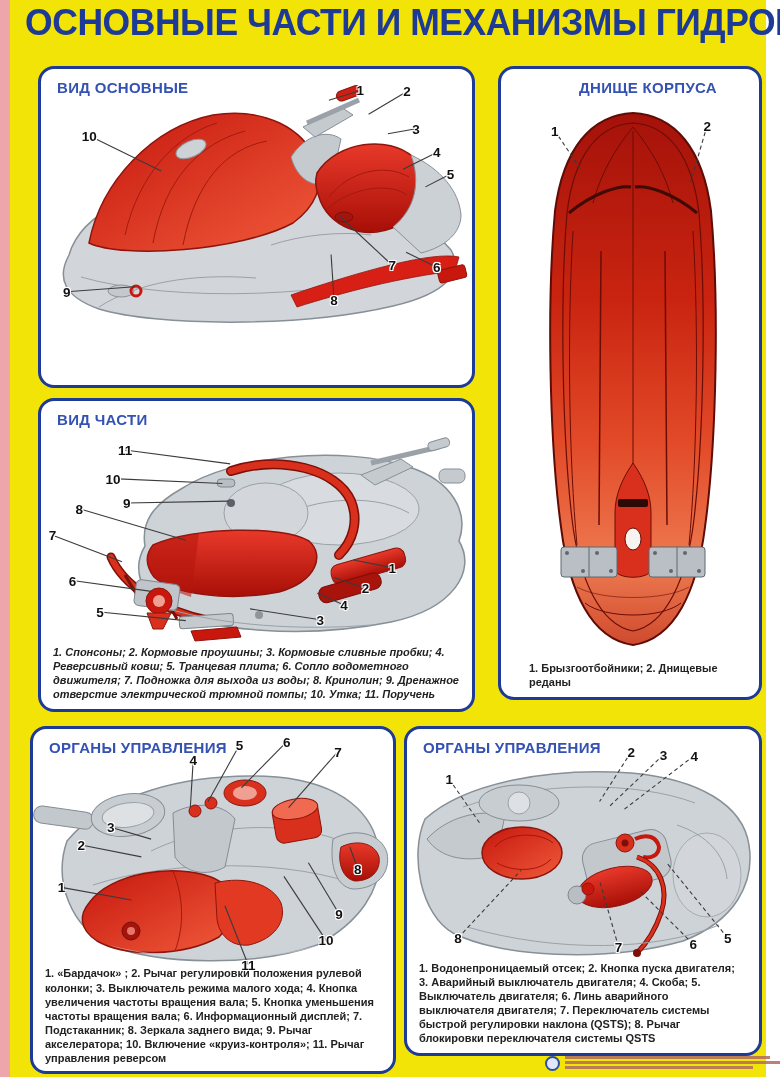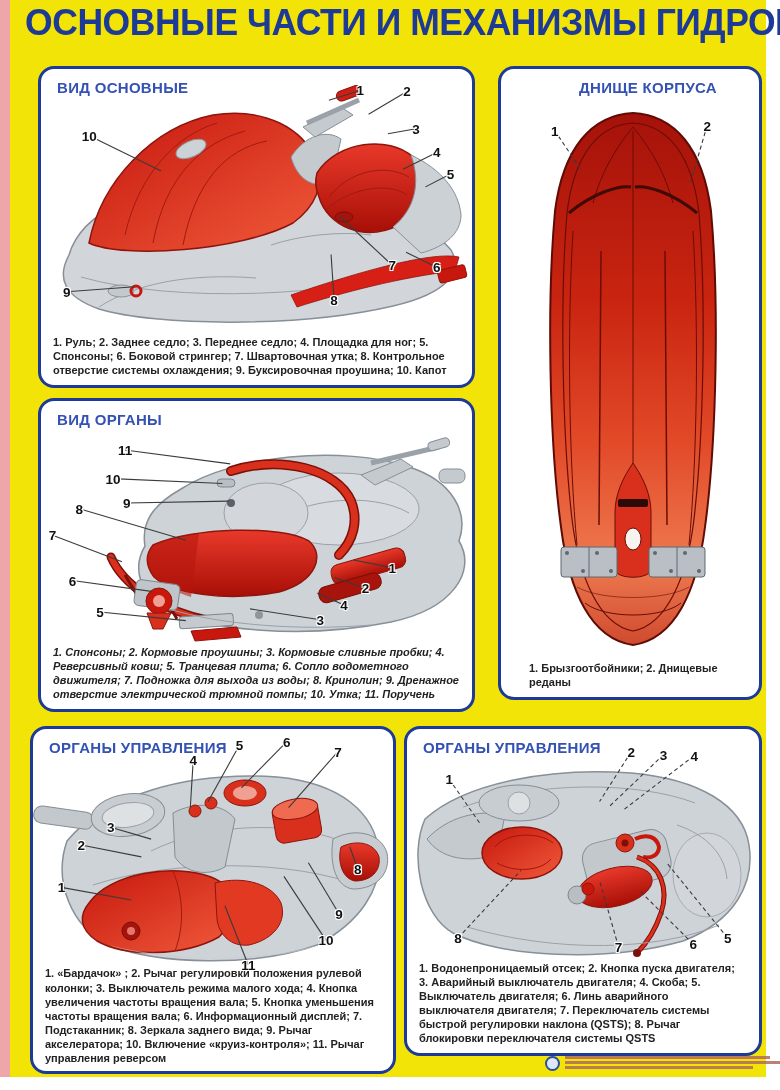--- a/index.html
+++ b/index.html
@@ -130,21 +130,20 @@
         <span class="callout-num" style="left: 84.9%; top: 7.1%;">2</span>
         <span class="callout-num" style="left: 87%; top: 18.9%;">3</span>
         <span class="callout-num" style="left: 91.8%; top: 26.4%;">4</span>
         <span class="callout-num" style="left: 95%; top: 33.2%;">5</span>
         <span class="callout-num" style="left: 91.8%; top: 62.7%;">6</span>
         <span class="callout-num" style="left: 81.5%; top: 62.1%;">7</span>
         <span class="callout-num" style="left: 68%; top: 73%;">8</span>
         <span class="callout-num" style="left: 6%; top: 70.5%;">9</span>
         <span class="callout-num" style="left: 11.2%; top: 21.1%;">10</span>
       </div>
-    <p class="caption">1. Руль; 2. Заднее седло; 3. Переднее седло; 4. Площадка для ног; 5. Спонсоны; 6. Боковой стрингер; 7. Швартовочная утка; 8. Контрольное отверстие системы охлаждения; 9. Буксировочная проушина; 10. Капот</p>
   </section>
 
   <section class="panel p2">
     <h2 class="panel-header">ДНИЩЕ КОРПУСА</h2>
     <div class="fig fig-hull">
       <svg viewBox="0 0 264 562">
         <path d="M132,12 C90,14 62,48 54,110 C46,198 48,338 60,426 C68,490 90,538 132,544 C174,538 196,490 204,426 C216,338 218,198 210,110 C202,48 174,14 132,12 Z" fill="url(#ghull)" stroke="#5f0c06" stroke-width="2"></path>
         <path d="M132,22 C97,24 73,54 66,112 C59,196 61,332 71,418 C78,478 99,524 132,530 C165,524 186,478 193,418 C203,332 205,196 198,112 C191,54 167,24 132,22 Z" fill="none" stroke="#6b0d06" stroke-width="1.2"></path>
         <path d="M132,26 C114,48 100,72 92,102" fill="none" stroke="#6b0d06"></path>
         <path d="M132,26 C150,48 164,72 172,102" fill="none" stroke="#6b0d06"></path>
@@ -180,21 +179,21 @@
           <line x1="20.8%" y1="9.8%" x2="31.1%" y2="16.1%" stroke-dasharray="4 3"></line>
           <line x1="79.9%" y1="9%" x2="73.5%" y2="18%" stroke-dasharray="4 3"></line>
         </svg>
         <span class="callout-num" style="left: 20.8%; top: 9.8%;">1</span>
         <span class="callout-num" style="left: 79.9%; top: 9%;">2</span>
       </div>
     <p class="caption">1. Брызгоотбойники; 2. Днищевые реданы</p>
   </section>
 
   <section class="panel p3">
-    <h2 class="panel-header">ВИД ОРГАНЫ</h2>
+    <h2 class="panel-header">ВИД ЧАСТИ</h2>
     <div class="fig fig-rear">
       <svg viewBox="0 0 437 238">
         <path d="M140,60 C192,26 302,16 368,38 C412,52 428,84 418,112 C436,142 412,180 350,193 C260,211 168,201 128,181 C96,165 92,137 104,117 C100,93 112,76 140,60 Z" fill="#ced3d8" stroke="#878f97" stroke-width="1.5"></path>
         <ellipse cx="298" cy="80" rx="80" ry="36" fill="#d8dce0" stroke="#9aa1a8"></ellipse>
         <path d="M230,95 C260,70 330,62 368,84" fill="none" stroke="#9aa1a8"></path>
         <ellipse cx="225" cy="84" rx="42" ry="30" fill="#d3d7db" stroke="#9aa1a8"></ellipse>
         <path d="M330,34 L398,18" stroke="#9aa1a8" stroke-width="5" fill="none"></path>
         <path d="M320,46 L360,30 L372,38 L334,56 Z" fill="#c5cacf" stroke="#878f97"></path>
         <rect x="386" y="14" width="22" height="9" rx="4" fill="#c5cacf" stroke="#878f97" transform="rotate(-16 386 14)"></rect>
         <rect x="398" y="40" width="26" height="14" rx="6" fill="#c5cacf" stroke="#878f97"></rect>

